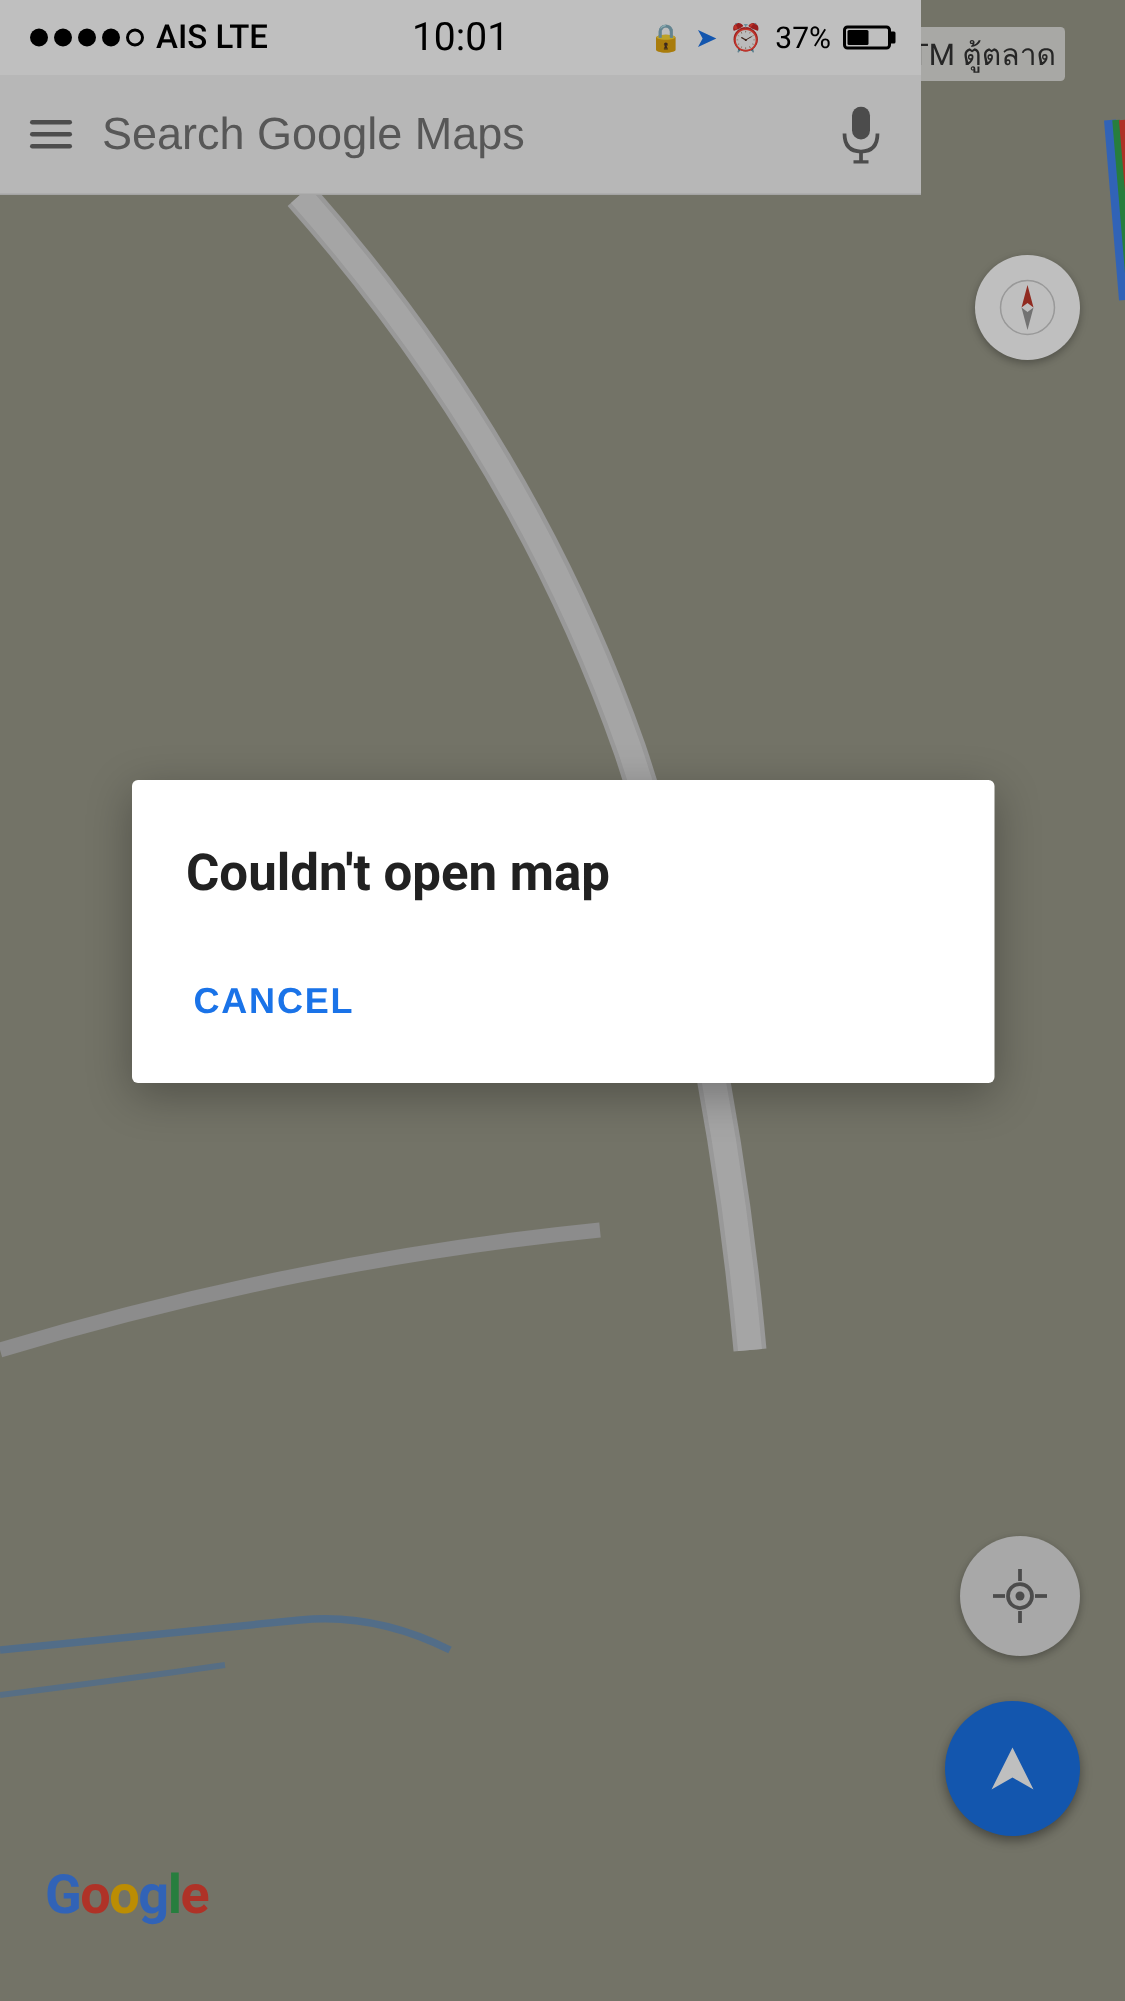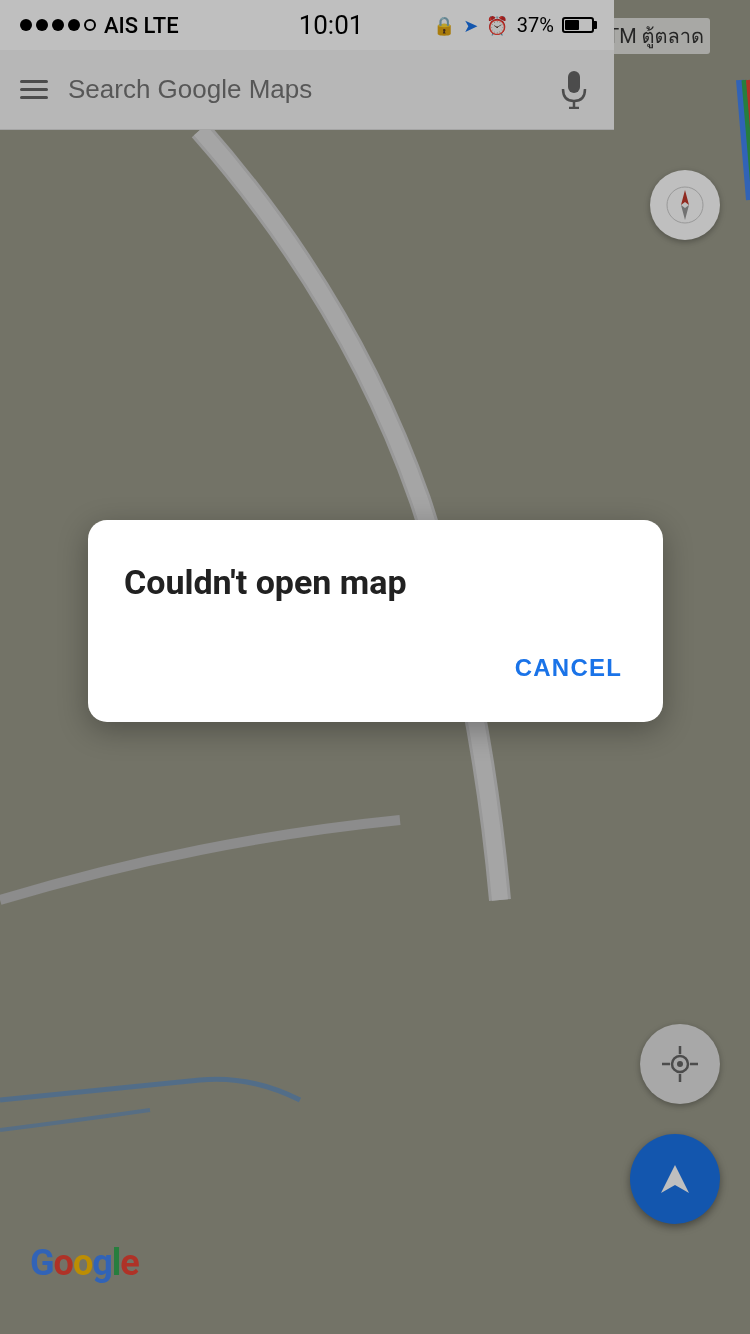--- a/index.html
+++ b/index.html
@@ -50,21 +50,20 @@
       font-weight: 500;
       color: #000;
     }
     .status-center {
       font-size: 26px;
       font-weight: 400;
       color: #000;
       position: absolute;
       left: 50%;
       transform: translateX(-50%);
-      margin-left: 24px;
     }
     .status-right {
       display: flex;
       align-items: center;
       gap: 8px;
     }
     .status-icon {
       font-size: 18px;
       color: #000;
     }
@@ -120,21 +119,21 @@
     }
     .hamburger span {
       display: block;
       width: 28px;
       height: 3px;
       background: #666;
       border-radius: 2px;
     }
     .search-input {
       flex: 1;
-      font-size: 26px;
+      font-size: 30px;
       color: #c2410c;
       background: transparent;
       border: none;
       outline: none;
     }
     .mic-icon {
       width: 40px;
       height: 40px;
       display: flex;
       align-items: center;
@@ -251,35 +250,34 @@
       z-index: 20;
     }
 
     
     .dialog {
       position: absolute;
       top: 520px;
       left: 88px;
       width: 575px;
       background: #fff;
-      border-radius: 19px;
+      border-radius: 4px;
       padding: 40px 36px 30px;
       z-index: 30;
       box-shadow: 0 8px 30px rgba(0,0,0,0.3);
     }
     .dialog-title {
       font-size: 34px;
       font-weight: 700;
       color: #212121;
       margin-bottom: 40px;
       line-height: 1.3;
     }
     .dialog-buttons {
       display: flex;
-      justify-content: flex-end;
       gap: 28px;
     }
     .dialog-btn {
       font-size: 24px;
       font-weight: 700;
       color: #1a73e8;
       text-transform: uppercase;
       letter-spacing: 0.05em;
       background: none;
       border: none;

